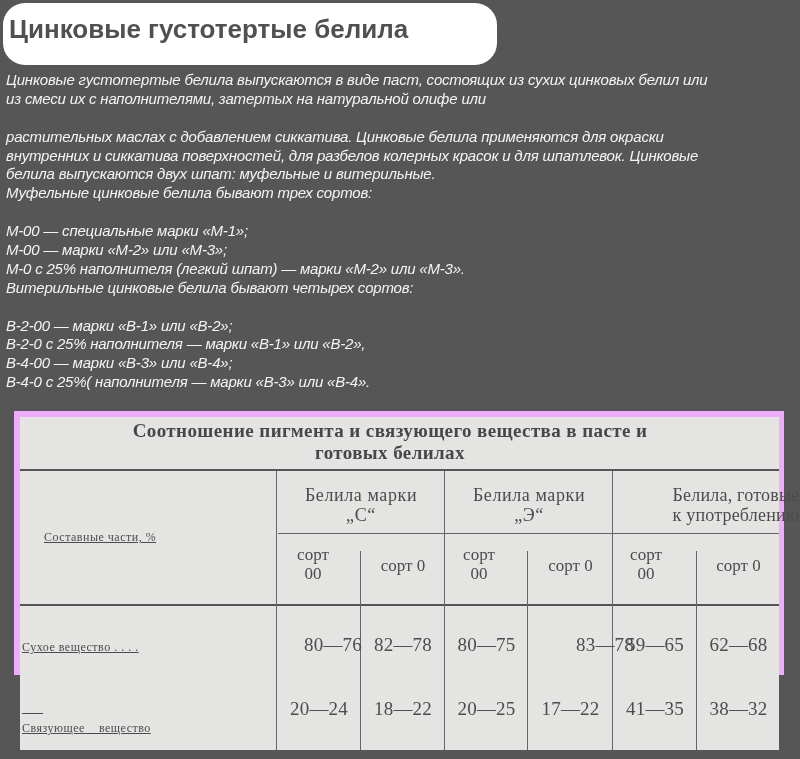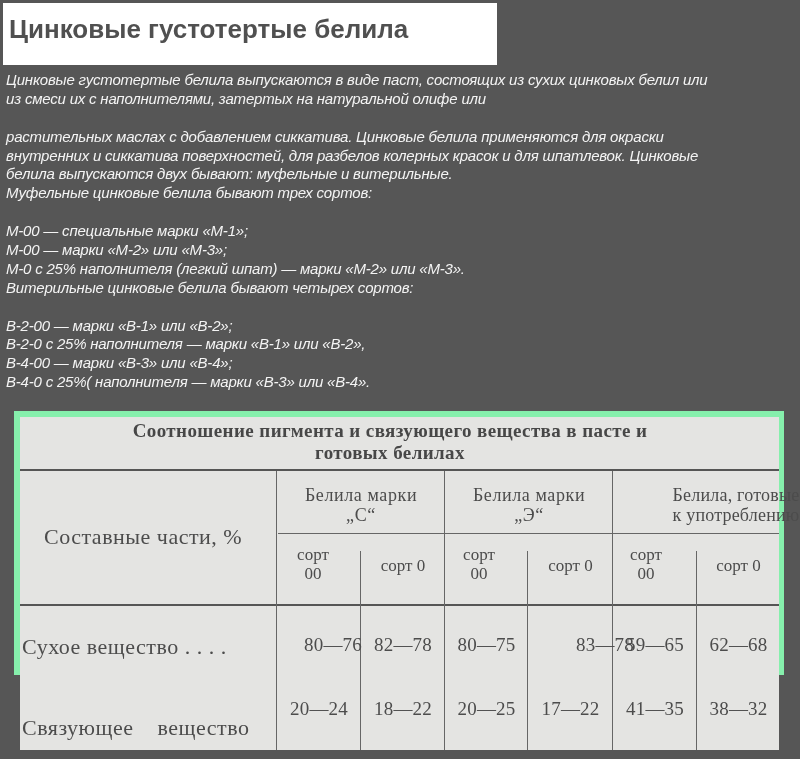--- a/index.html
+++ b/index.html
@@ -3,69 +3,70 @@
 <meta charset="utf-8">
 <style>
   html, body { margin: 0; padding: 0; }
   body {
     width: 800px; height: 759px; background: #565656; position: relative; overflow: hidden;
     font-family: "Liberation Sans", sans-serif;
   }
   .title-box {
     position: absolute; left: 3px; top: 3px; width: 494px; height: 62px;
     background: #ffffff;
+    border-radius: 22px;
   }
   .title-box h1 {
     margin: 0; position: absolute; left: 6px; top: 11px;
     font-family: "Liberation Sans", sans-serif; font-weight: bold; font-size: 26px;
     color: #505050; letter-spacing: 0px; white-space: nowrap;
   }
   .article {
     position: absolute; left: 6px; top: 71px; width: 790px;
     color: #f4f4f4; font-style: italic; font-size: 15px; line-height: 18.9px;
     font-family: "Liberation Sans", sans-serif; letter-spacing: -0.2px;
   }
   .article .line { white-space: nowrap; height: 18.9px; }
   .article .blank { height: 18.9px; }
 
   .table-frame {
     position: absolute; left: 14px; top: 411px; width: 770px; height: 264px;
-    background: #86efac;
+    background: #f0abfc;
   }
   .paper {
     position: absolute; left: 6px; top: 6px; width: 759px; height: 333px;
     background: #e4e4e2;
     font-family: "Liberation Serif", serif; color: #4a4a4a;
   }
   .tcap {
     position: absolute; left: 0; top: 3px; width: 740px; text-align: center;
     font-weight: bold; font-size: 19px; line-height: 22px; letter-spacing: 0.4px; color: #474747;
   }
   .hline { position: absolute; background: #555; }
   .vline { position: absolute; background: #666; width: 1px; }
   .cell { position: absolute; text-align: center; font-size: 17px; line-height: 19px; color: #4c4c4c; }
   .grp { font-size: 18px; line-height: 20px; letter-spacing: 0.6px; }
   .sub { font-size: 17px; line-height: 19px; }
   .val { font-size: 19px; letter-spacing: 0.2px; }
-  .rowlabel { position: absolute; font-size: 22px; line-height: 20px; letter-spacing: 0.5px; color: #4c4c4c; white-space: nowrap; }
+  .rowlabel { position: absolute; font-size: 12px; line-height: 20px; letter-spacing: 0.5px; color: #4c4c4c; white-space: nowrap; text-decoration: underline; }
 </style>
 </head>
 <body>
 
 <div class="title-box">
   <h1>Цинковые густотертые белила</h1>
 </div>
 
 <div class="article">
   <div class="line">Цинковые густотертые белила выпускаются в виде паст, состоящих из сухих цинковых белил или</div>
   <div class="line">из смеси их с наполнителями, затертых на натуральной олифе или</div>
   <div class="blank"></div>
   <div class="line">растительных маслах с добавлением сиккатива. Цинковые белила применяются для окраски</div>
   <div class="line">внутренних и сиккатива поверхностей, для разбелов колерных красок и для шпатлевок. Цинковые</div>
-  <div class="line">белила выпускаются двух бывают: муфельные и витерильные.</div>
+  <div class="line">белила выпускаются двух шпат: муфельные и витерильные.</div>
   <div class="line">Муфельные цинковые белила бывают трех сортов:</div>
   <div class="blank"></div>
   <div class="line">М-00 — специальные марки «М-1»;</div>
   <div class="line">М-00 — марки «М-2» или «М-3»;</div>
   <div class="line">М-0 с 25% наполнителя (легкий шпат) — марки «М-2» или «М-3».</div>
   <div class="line">Витерильные цинковые белила бывают четырех сортов:</div>
   <div class="blank"></div>
   <div class="line">В-2-00 — марки «В-1» или «В-2»;</div>
   <div class="line">В-2-0 с 25% наполнителя — марки «В-1» или «В-2»,</div>
   <div class="line">В-4-00 — марки «В-3» или «В-4»;</div>

